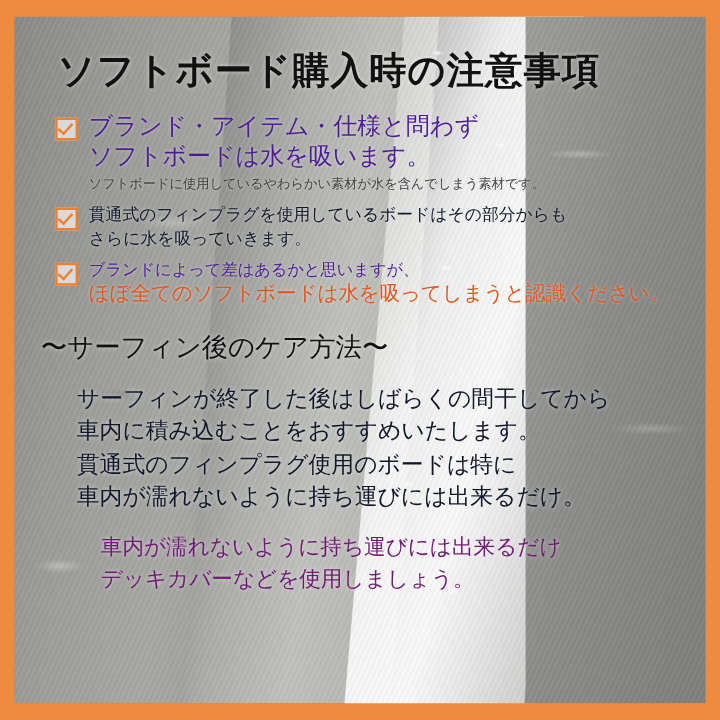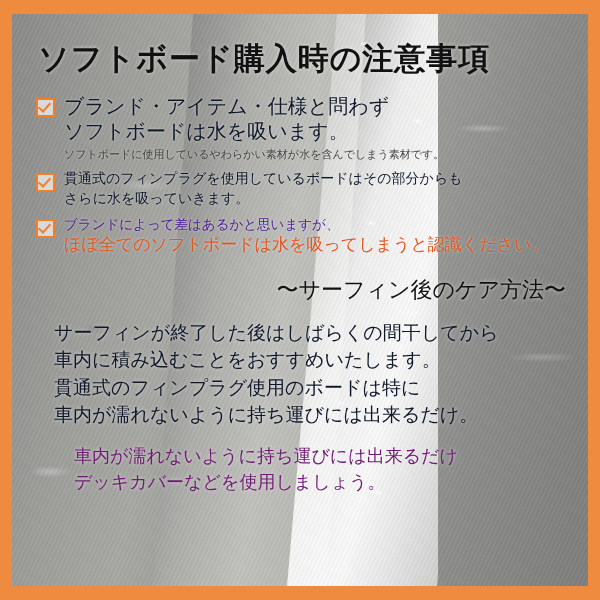--- a/index.html
+++ b/index.html
@@ -79,21 +79,21 @@
     inset: 0;
     background-image:
       repeating-linear-gradient(115deg, rgba(255,255,255,.05) 0 2px, rgba(0,0,0,.04) 2px 4px);
     opacity: .7;
   }
   .content {
     position: relative;
     z-index: 2;
     height: 100%;
     box-sizing: border-box;
-    padding: 18px 22px 0 12px;
+    padding: 18px 22px 0 22px;
   }
   .title {
     font-size: 31px;
     font-weight: bold;
     color: #111;
     letter-spacing: 1px;
     white-space: nowrap;
     margin: 6px 0 14px 14px;
     text-shadow: 0 0 4px rgba(255,255,255,.55);
   }
@@ -121,21 +121,21 @@
   }
   .item {
     display: flex;
     align-items: flex-start;
     gap: 9px;
     margin: 0 0 6px 12px;
   }
   .item-body { }
   .l-big {
     font-size: 20px;
-    color: #0f172a;
+    color: #4c1d95;
     line-height: 1.26;
     font-weight: normal;
     text-shadow: 0 0 3px rgba(255,255,255,.5);
   }
   .l-small {
     font-size: 11px;
     color: #404040;
     line-height: 1.4;
     margin-top: 3px;
     text-shadow: 0 0 3px rgba(255,255,255,.5);
@@ -153,21 +153,21 @@
     line-height: 1.42;
     text-shadow: 0 0 3px rgba(255,255,255,.5);
   }
   .l-orange {
     font-size: 17px;
     color: #e2551f;
     line-height: 1.35;
     text-shadow: 0 0 3px rgba(255,255,255,.5);
   }
   .section-heading {
-    text-align: right;
+    text-align: left;
     font-size: 22px;
     color: #111;
     margin: 18px 0 14px 0;
     text-shadow: 0 0 4px rgba(255,255,255,.6);
   }
   .care-list {
     margin: 0 0 0 30px;
   }
   .care-list div {
     font-size: 19px;

